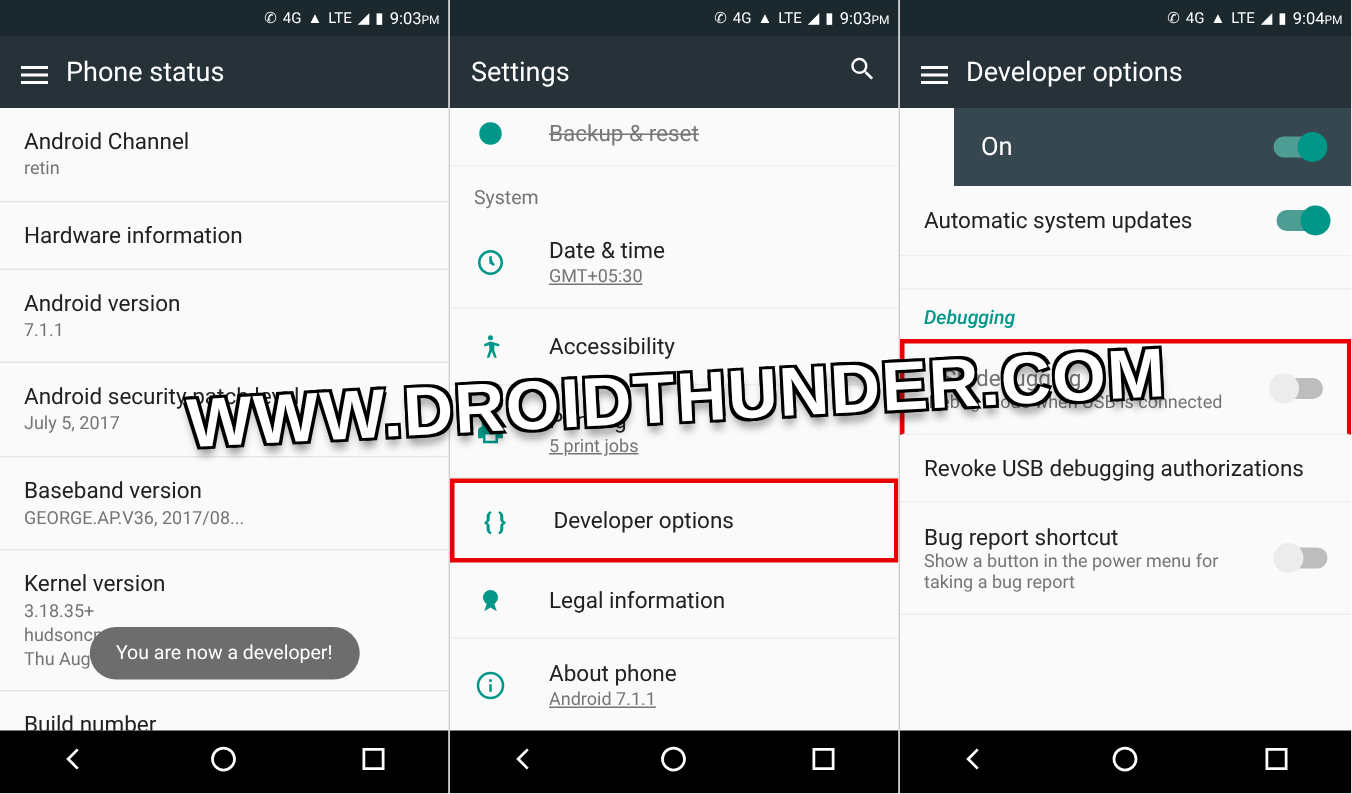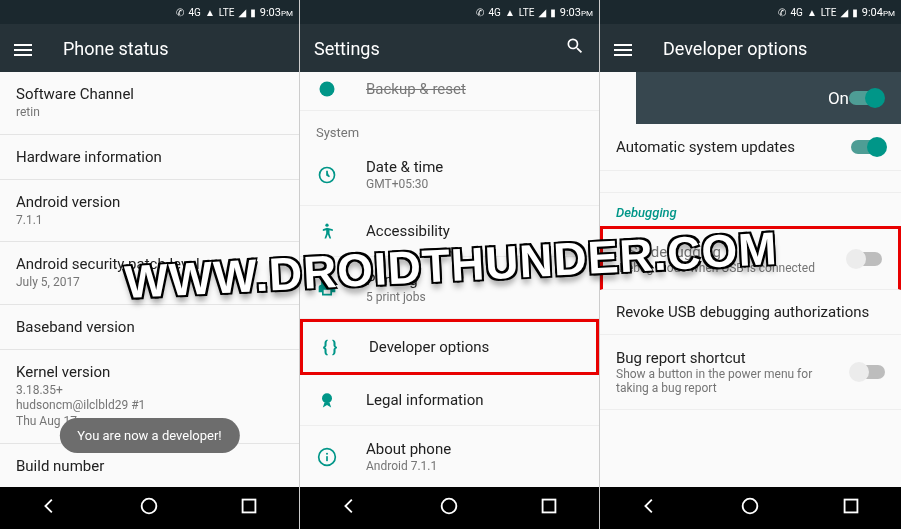--- a/index.html
+++ b/index.html
@@ -2,37 +2,37 @@
 <html><head>
 <meta charset="utf-8">
 <style>
   * { margin:0; padding:0; box-sizing:border-box; font-family: Roboto, Arial, sans-serif; }
   body { background:#fff; width:901px; height:529px; overflow:hidden; position:relative; }
   .screens { display:flex; width:100%; height:100%; }
   .screen { width:300px; height:529px; background:#fafafa; position:relative; overflow:hidden; border-right:1px solid #ccc; display:flex; flex-direction:column;}
   .screen:last-child { border-right:none; }
   .statusbar { height:24px; background:#1b282e; color:#fff; display:flex; justify-content:flex-end; align-items:center; padding:0 6px; font-size:11px; gap:4px; }
   .statusbar .sig { font-size:10px; }
-  .appbar { height:48px; background:#263238; color:#fff; display:flex; align-items:center; padding:0 14px; gap:31px; }
+  .appbar { height:48px; background:#263238; color:#fff; display:flex; align-items:center; padding:0 14px; gap:12px; }
   .appbar .title { font-size:18px; font-weight:400; flex:1;}
   .ham { width:18px; height:14px; display:inline-block; }
   .ham span{ display:block; height:2px; background:#fff; margin:3px 0; }
   .search-ico svg{ width:20px; height:20px; fill:#fff;}
   .content { flex:1; overflow:hidden; background:#fafafa; }
   .row { padding:13px 16px; border-bottom:1px solid #e4e4e4; background:#fafafa;}
   .row .primary { font-size:15px; color:#212121; }
   .row .secondary { font-size:12px; color:#757575; margin-top:2px; line-height:1.3;}
   .iconrow { display:flex; align-items:center; padding:14px 16px; gap:28px; border-bottom:1px solid #eee;}
   .iconrow .ic { width:22px; height:22px; display:flex; align-items:center; justify-content:center;}
   .iconrow .ic svg{ width:20px; height:20px; fill:#009688; }
   .iconrow .txt .primary{ font-size:15px; color:#212121;}
-  .iconrow .txt .secondary{ font-size:12px; color:#757575; margin-top:1px;}
+  .iconrow .txt .secondary{ font-size:12px; color:#757575; margin-top:1px;text-decoration:underline;}
   .section-label { font-size:13px; color:#009688; font-weight:500; padding:12px 16px 6px;font-style:italic; }
   .grey-label { font-size:13px; color:#757575; padding:14px 16px 4px;}
-  .onbar { background:#37474f; color:#fff; display:flex; align-items:center; justify-content:flex-end; padding:16px 18px;margin-left:36px; }
+  .onbar { background:#37474f; color:#fff; display:flex; align-items:center; justify-content:space-between; padding:16px 18px;margin-left:36px; }
   .onbar span{font-size:17px;}
   .toggle { width:34px; height:14px; border-radius:10px; position:relative; }
   .toggle .knob{ width:20px; height:20px; border-radius:50%; position:absolute; top:-3px; }
   .toggle.on { background:#4e9d95; }
   .toggle.on .knob{ right:-2px; background:#009688; }
   .toggle.off { background:#bdbdbd; }
   .toggle.off .knob{ left:-2px; background:#ececec; }
   .toast { position:absolute; bottom:76px; left:50%; transform:translateX(-50%); background:#6d6d6d; color:#fff; font-size:13px; padding:10px 18px; border-radius:22px; white-space:nowrap;}
   .navbar { height:42px; background:#000; display:flex; align-items:center; justify-content:space-around; }
   .navbar svg{ width:22px; height:22px; fill:#fff; stroke:#fff;}
@@ -60,36 +60,37 @@
   <div class="appbar">
     <span class="ham">
           <span></span>
           <span></span>
           <span></span>
         </span>
     <span class="title">Phone status</span>
   </div>
   <div class="content">
     <div class="row">
-          <div class="primary">Software Channel</div>
+          <div class="primary">Android Channel</div>
           <div class="secondary">retin</div>
         </div>
     <div class="row">
           <div class="primary">Hardware information</div>
         </div>
     <div class="row">
           <div class="primary">Android version</div>
           <div class="secondary">7.1.1</div>
         </div>
     <div class="row">
           <div class="primary">Android security patch level</div>
           <div class="secondary">July 5, 2017</div>
         </div>
     <div class="row">
           <div class="primary">Baseband version</div>
+          <div class="secondary">GEORGE.AP.V36, 2017/08...</div>
         </div>
     <div class="row">
           <div class="primary">Kernel version</div>
           <div class="secondary" style="white-space:pre-line">3.18.35+
 hudsoncm@ilclbld29 #1
 Thu Aug 17 ...</div>
         </div>
     <div class="row">
           <div class="primary">Build number</div>
         </div>

